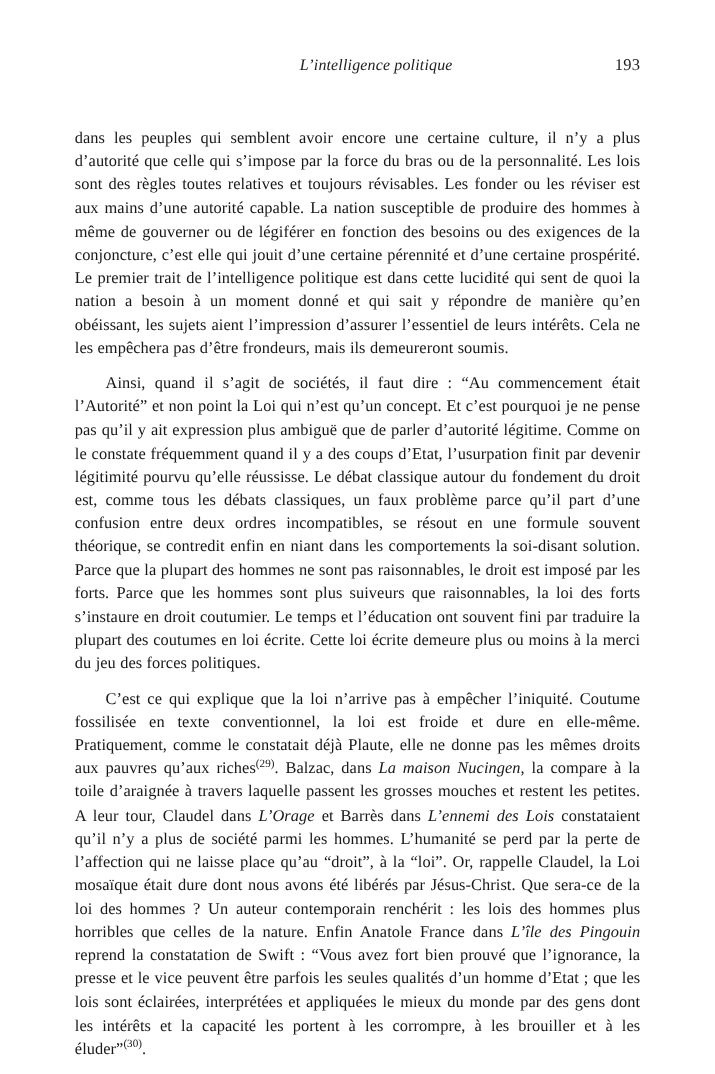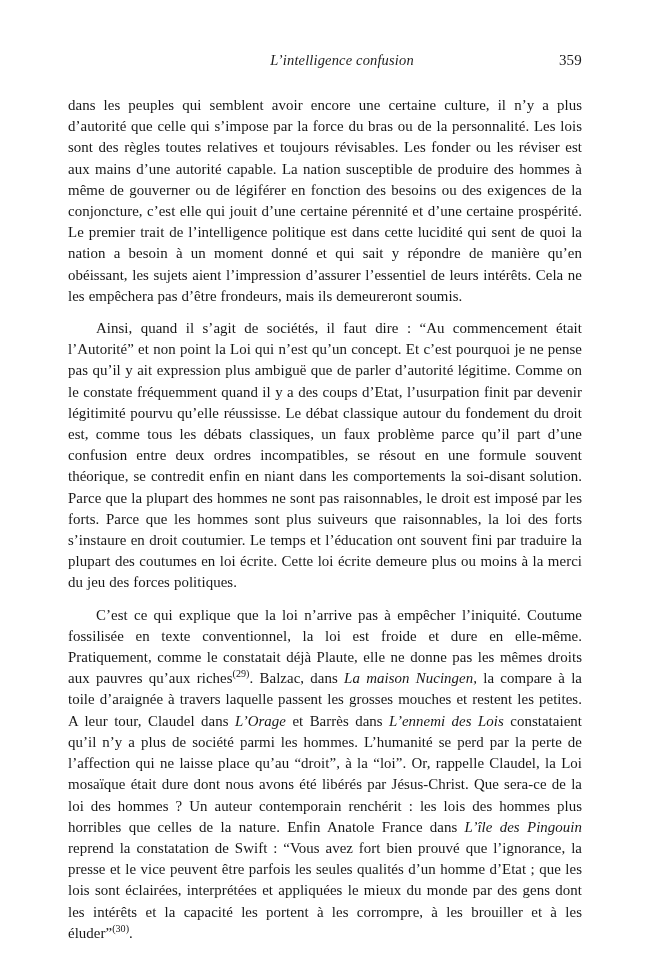--- a/index.html
+++ b/index.html
@@ -46,21 +46,21 @@
     top: 0;
     font-size: 15px;
     color: #1c1c1c;
     letter-spacing: 0.2px;
   }
 
   
   .textblock {
     position: absolute;
     left: 68px;
-    top: 95px;
+    top: 116px;
     width: 514px;
   }
   p.para {
     margin: 0;
     text-align: justify;
     text-justify: inter-word;
     font-size: 14.9px;
     line-height: 21.2px;
     letter-spacing: 0.05px;
     word-spacing: 0.2px;
@@ -82,22 +82,22 @@
     line-height: 0;
     letter-spacing: 0;
   }
 </style>
 </head>
 <body>
 
 <div class="page">
 
   <div class="running-head">
-    <div class="rh-title">L’intelligence confusion</div>
-    <div class="rh-folio">359</div>
+    <div class="rh-title">L’intelligence politique</div>
+    <div class="rh-folio">193</div>
   </div>
 
   <div class="textblock">
     <p class="para">dans les peuples qui semblent avoir encore une certaine culture, il n’y a plus d’autorité que celle qui s’impose par la force du bras ou de la personnalité. Les lois sont des règles toutes relatives et toujours révisables. Les fonder ou les réviser est aux mains d’une autorité capable. La nation susceptible de produire des hommes à même de gouverner ou de légiférer en fonction des besoins ou des exigences de la conjoncture, c’est elle qui jouit d’une certaine pérennité et d’une certaine prospérité. Le premier trait de l’intelligence politique est dans cette lucidité qui sent de quoi la nation a besoin à un moment donné et qui sait y répondre de manière qu’en obéissant, les sujets aient l’impression d’assurer l’essentiel de leurs intérêts. Cela ne les empêchera pas d’être frondeurs, mais ils demeureront soumis.</p>
     <p class="para indent">Ainsi, quand il s’agit de sociétés, il faut dire : “Au commencement était l’Autorité” et non point la Loi qui n’est qu’un concept. Et c’est pourquoi je ne pense pas qu’il y ait expression plus ambiguë que de parler d’autorité légitime. Comme on le constate fréquemment quand il y a des coups d’Etat, l’usurpation finit par devenir légitimité pourvu qu’elle réussisse. Le débat classique autour du fondement du droit est, comme tous les débats classiques, un faux problème parce qu’il part d’une confusion entre deux ordres incompatibles, se résout en une formule souvent théorique, se contredit enfin en niant dans les comportements la soi-disant solution. Parce que la plupart des hommes ne sont pas raisonnables, le droit est imposé par les forts. Parce que les hommes sont plus suiveurs que raisonnables, la loi des forts s’instaure en droit coutumier. Le temps et l’éducation ont souvent fini par traduire la plupart des coutumes en loi écrite. Cette loi écrite demeure plus ou moins à la merci du jeu des forces politiques.</p>
     <p class="para indent" id="para3"><span>C’est ce qui explique que la loi n’arrive pas à empêcher l’iniquité. Coutume fossilisée en texte conventionnel, la loi est froide et dure en elle-même. Pratiquement, comme le constatait déjà Plaute, elle ne donne pas les mêmes droits aux pauvres qu’aux riches</span><sup class="fn">(29)</sup><span>. Balzac, dans </span><i>La maison Nucingen,</i><span> la compare à la toile d’araignée à travers laquelle passent les grosses mouches et restent les petites. A leur tour, Claudel dans </span><i>L’Orage</i><span> et Barrès dans </span><i>L’ennemi des Lois</i><span> constataient qu’il n’y a plus de société parmi les hommes. L’humanité se perd par la perte de l’affection qui ne laisse place qu’au “droit”, à la “loi”. Or, rappelle Claudel, la Loi mosaïque était dure dont nous avons été libérés par Jésus-Christ. Que sera-ce de la loi des hommes ? Un auteur contemporain renchérit : les lois des hommes plus horribles que celles de la nature. Enfin Anatole France dans </span><i>L’île des Pingouin</i><span> reprend la constatation de Swift : “Vous avez fort bien prouvé que l’ignorance, la presse et le vice peuvent être parfois les seules qualités d’un homme d’Etat ; que les lois sont éclairées, interprétées et appliquées le mieux du monde par des gens dont les intérêts et la capacité les portent à les corrompre, à les brouiller et à les éluder”</span><sup class="fn">(30)</sup><span>.</span></p>
   </div>
 
 </div>
 

